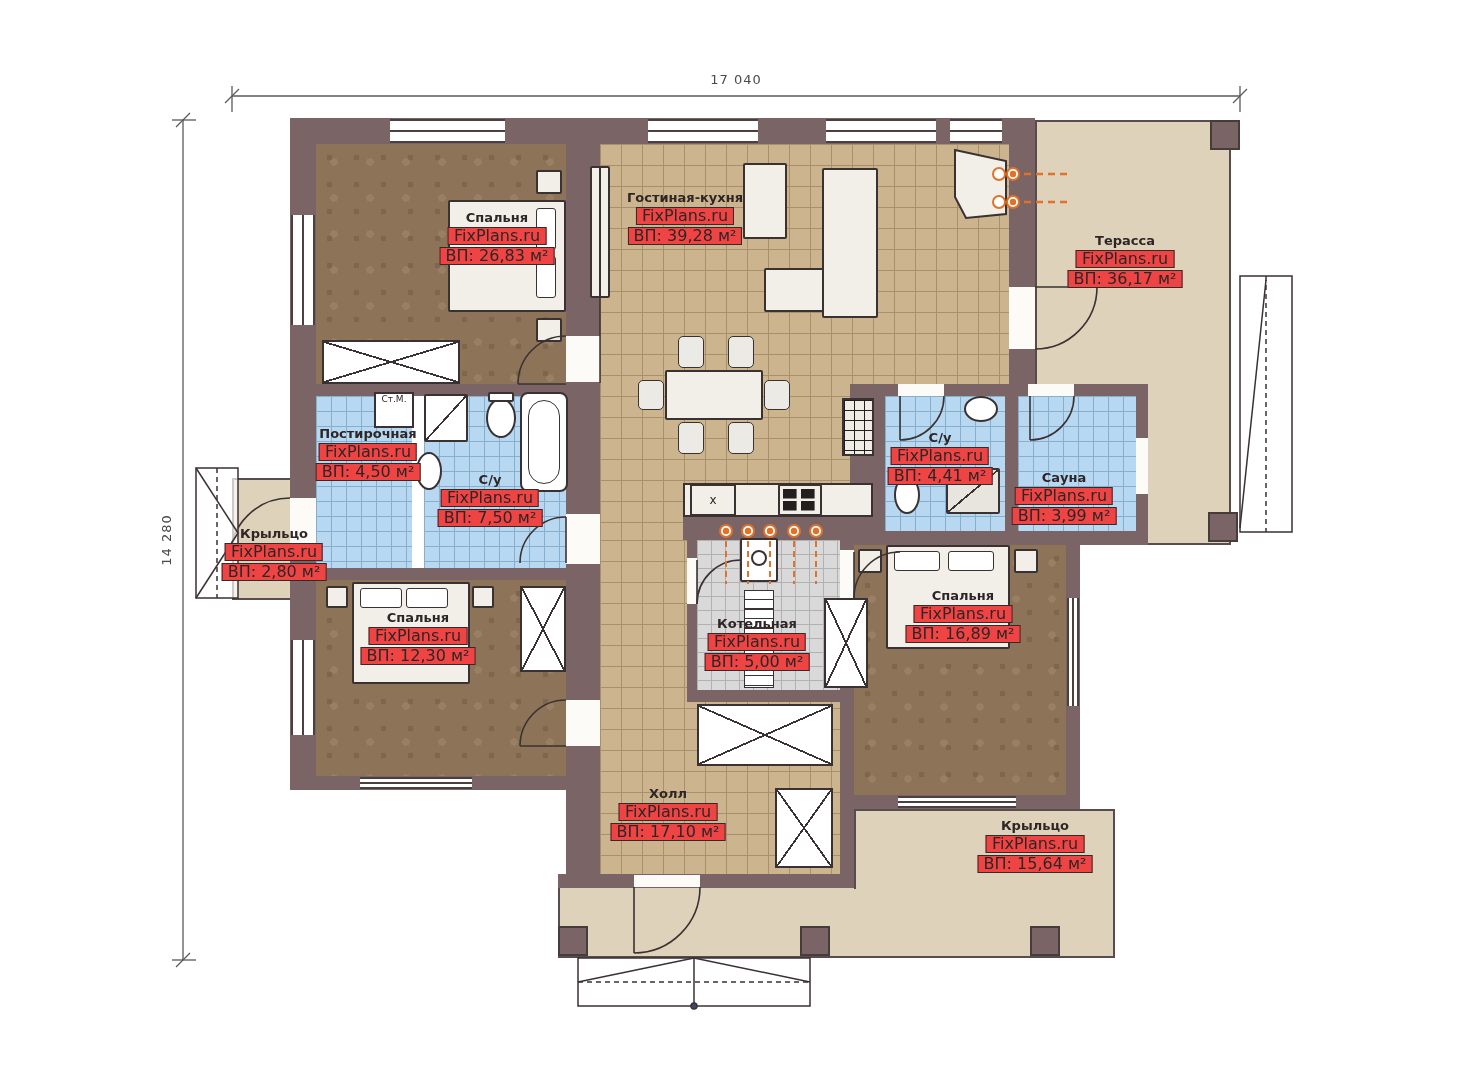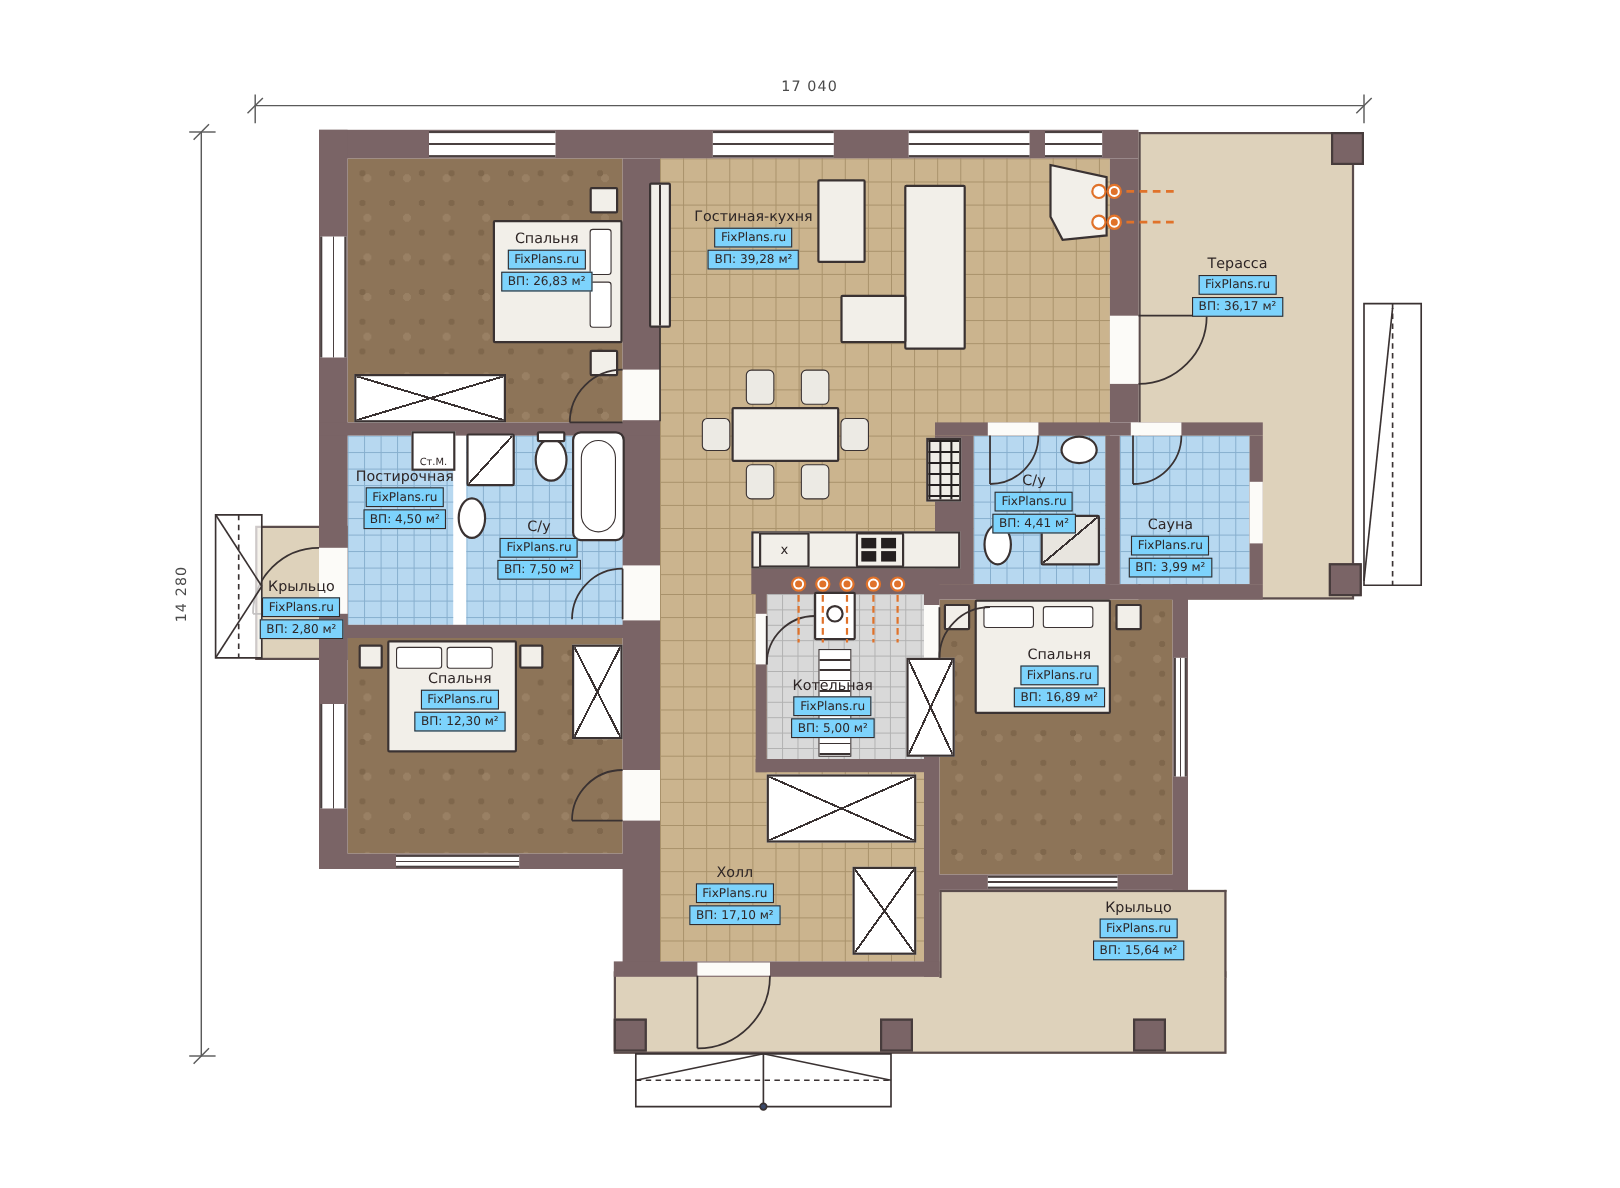--- a/index.html
+++ b/index.html
@@ -22,25 +22,25 @@
   .pillow{position:absolute;box-sizing:border-box;background:#fff;border:1.5px solid #3a3232;border-radius:3px;z-index:4;}
   .chair{position:absolute;box-sizing:border-box;background:#eceae4;border:1.5px solid #3a3232;border-radius:5px;z-index:4;}
   .oval{border-radius:50%;}
   .xbox{position:absolute;box-sizing:border-box;background:#fff;border:2px solid #3a3232;z-index:4;background-image:linear-gradient(to top right,transparent calc(50% - .9px),#3a3232 calc(50% - .9px),#3a3232 calc(50% + .9px),transparent calc(50% + .9px)),linear-gradient(to bottom right,transparent calc(50% - .9px),#3a3232 calc(50% - .9px),#3a3232 calc(50% + .9px),transparent calc(50% + .9px));}
   .diag{background-image:linear-gradient(to bottom right,transparent calc(50% - .9px),#3a3232 calc(50% - .9px),#3a3232 calc(50% + .9px),transparent calc(50% + .9px));}
   .burners{background-color:#f2efe9;background-image:linear-gradient(#241f1f,#241f1f),linear-gradient(#241f1f,#241f1f),linear-gradient(#241f1f,#241f1f),linear-gradient(#241f1f,#241f1f);background-size:34% 34%;background-position:12% 14%,78% 14%,12% 82%,78% 82%;background-repeat:no-repeat;}
   .grid-dark{background-color:#efece6;background-image:linear-gradient(#241f1f 1.5px,transparent 1.5px),linear-gradient(90deg,#241f1f 1.5px,transparent 1.5px);background-size:10px 10px;}
   .rungs{background-color:#fff;background-image:repeating-linear-gradient(to bottom,transparent 0 8px,#3a3232 8px 9.5px);}
   
   .rlabel{position:absolute;z-index:6;text-align:center;transform:translateX(-50%);}
-  .rname{width:max-content;margin:0 auto 1px;font-size:13px;font-weight:normal;color:#2e2626;text-align:right;}
-  .rbox{display:block;width:max-content;margin:2px auto 0;background:#7dd3fc;border:1.6px solid #332a2a;padding:0 5px;line-height:16px;font-size:11px;color:#2e2626;}
+  .rname{width:max-content;margin:0 auto 1px;font-size:13px;font-weight:bold;color:#2e2626;text-align:right;}
+  .rbox{display:block;width:max-content;margin:2px auto 0;background:#ef4444;border:1.6px solid #332a2a;padding:0 5px;line-height:16px;font-size:16px;color:#2e2626;}
   .dim-label{position:absolute;font-size:13px;color:#4a4a4a;letter-spacing:1px;z-index:6;}
   .overlay{position:absolute;left:0;top:0;z-index:5;pointer-events:none;}
-  .washer{position:absolute;box-sizing:border-box;background:#fff;border:2px solid #3a3232;z-index:4;font-size:9px;color:#2e2626;display:flex;align-items:flex-end;justify-content:center;}
+  .washer{position:absolute;box-sizing:border-box;background:#fff;border:2px solid #3a3232;z-index:4;font-size:9px;color:#2e2626;display:flex;align-items:flex-start;justify-content:center;}
   .xmark{position:absolute;box-sizing:border-box;background:#f2efe9;border:2px solid #3a3232;z-index:4;font-size:12px;color:#2e2626;display:flex;align-items:center;justify-content:center;}
   .circ{position:absolute;box-sizing:border-box;border:2px solid #3a3232;border-radius:50%;background:#fff;z-index:4;}
 </style>
 </head>
 <body>
 
 <div class="canvas">
 
   <div class="abs porch" style="left:1035px;top:120px;width:196px;height:425px;"></div>
   <div class="abs floor-brown" style="left:316px;top:144px;width:250px;height:240px;"></div>

